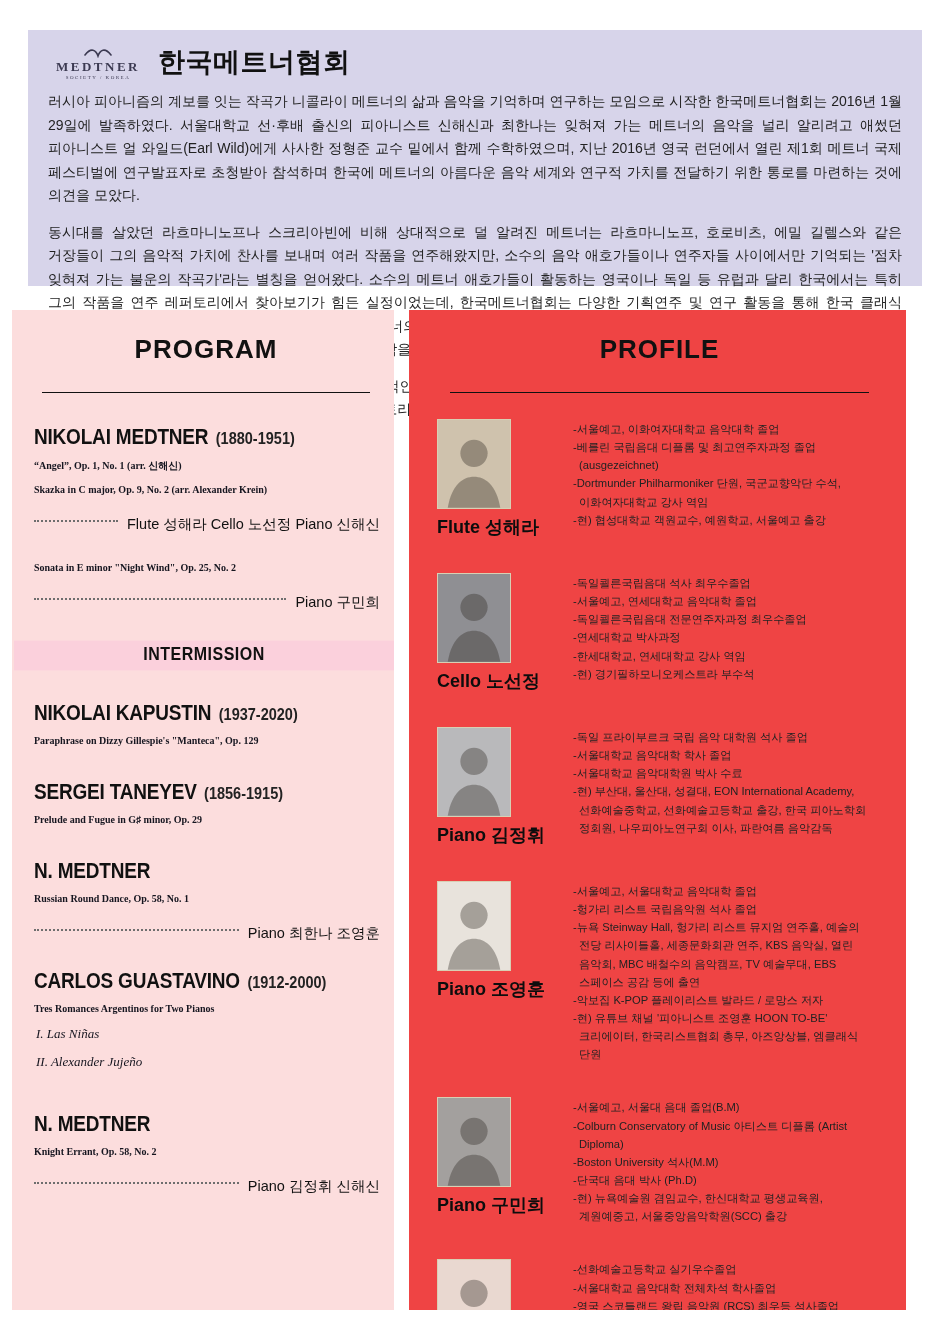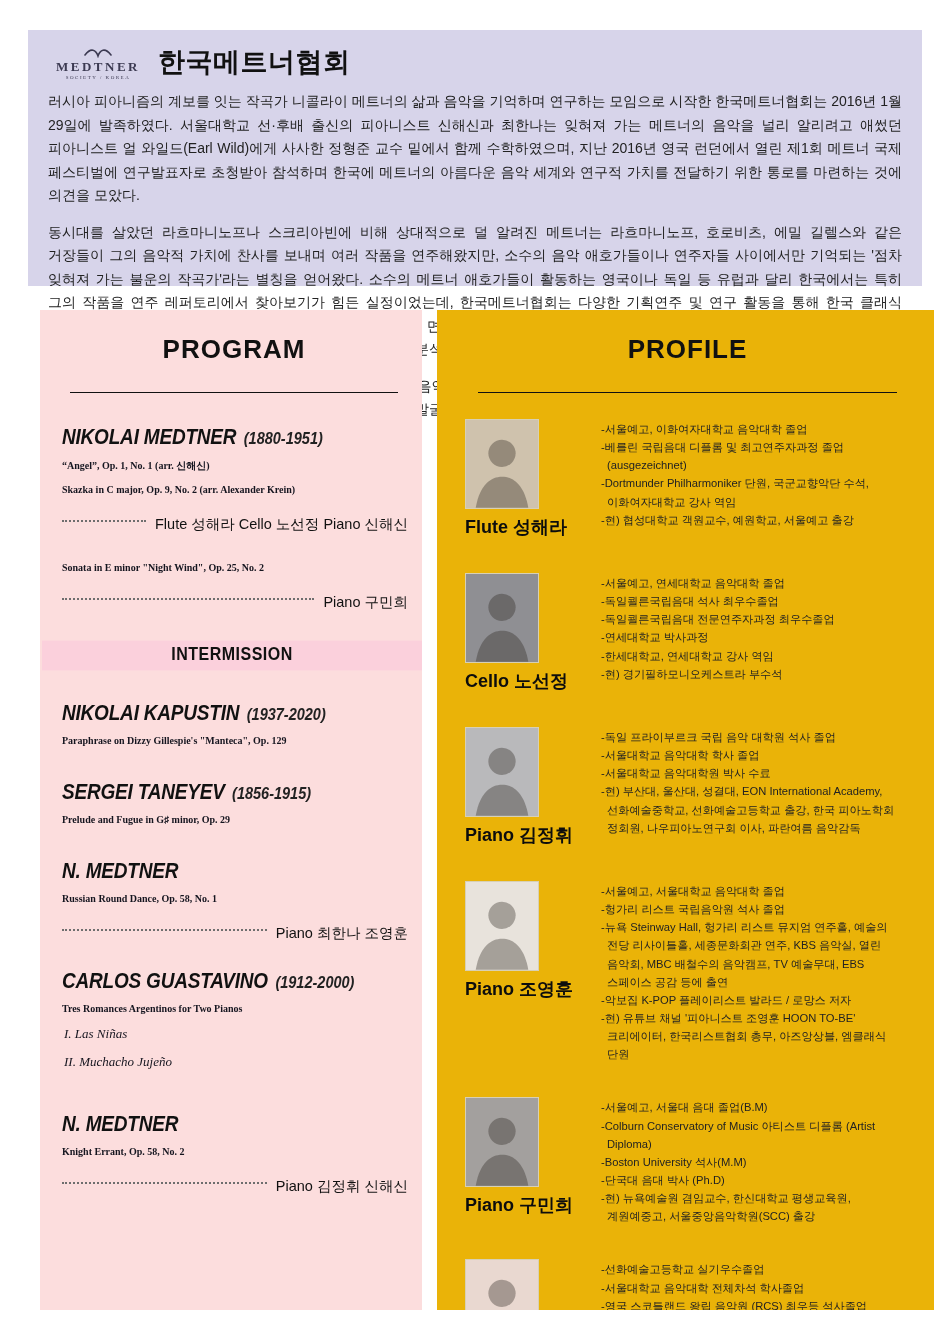--- a/index.html
+++ b/index.html
@@ -21,31 +21,31 @@
   .logo-bird { width: 30px; height: 14px; margin-bottom: 2px; }
   .logo-name { font-family: "Liberation Serif", serif; font-size: 13px; letter-spacing: 2.5px; font-weight: 600; }
   .logo-sub { font-family: "Liberation Serif", serif; font-size: 5px; letter-spacing: 1.5px; margin-top: 2px; }
   .banner-title { font-size: 27px; font-weight: 800; letter-spacing: 0.5px; color:#111; }
   .banner-paras p {
     font-size: 14px; line-height: 1.68; text-align: justify; color: #222;
     margin-bottom: 13px; word-break: keep-all;
   }
 
   
-  .columns { position: absolute; left: 40px; top: 310px; width: 894px; height: 1000px; display: flex; gap: 15px; }
+  .columns { position: absolute; left: 12px; top: 310px; width: 894px; height: 1000px; display: flex; gap: 15px; }
   .panel { height: 1000px; overflow: hidden; }
   .program-panel { width: 382px; background: #fcdddd; padding: 18px 14px 0 20px; position: relative; }
   .profile-panel { flex: 1; background: #faf3d7; padding: 18px 24px 0 28px; }
 
   .panel-title { text-align: center; font-size: 26px; font-weight: 800; letter-spacing: 1px; color:#111; margin-top: 6px; }
   .panel-rule { border: none; border-top: 1.6px solid #111; margin: 27px auto 0 auto; width: 94%; }
 
   
   .program-body { padding: 34px 0 0 2px; }
-  .composer-line { margin-bottom: 10px; font-style: italic; }
+  .composer-line { margin-bottom: 10px; }
   .composer {
     font-size: 19px; font-weight: 800; letter-spacing: -0.2px; color:#111;
     display: inline-block; transform: scaleY(1.12); transform-origin: 0 85%;
   }
   .dates { font-size: 14.5px; font-weight: 600; color:#222; display:inline-block; transform: scaleY(1.1); transform-origin: 0 85%; margin-left: 3px;}
   .work {
     font-family: "Liberation Serif", serif; font-weight: 700; font-size: 10px;
     color: #15151f; margin-bottom: 11px; word-break: keep-all;
   }
   .movement { font-family: "Liberation Serif", serif; font-style: italic; font-size: 13px; color:#15151f; margin: 12px 0 0 2px; }
@@ -155,38 +155,38 @@
           </div>
         </div>
 
         <div class="entry">
           <div class="composer-line">
             <span class="composer">CARLOS GUASTAVINO</span>
             <span class="dates">(1912-2000)</span>
           </div>
           <div class="work">Tres Romances Argentinos for Two Pianos</div>
           <div class="movement">I. Las Niñas</div>
-          <div class="movement">II. Muchacho Jujeño</div>
+          <div class="movement">II. Alexander Jujeño</div>
         </div>
 
         <div class="entry" style="margin-top:44px;">
           <div class="composer-line">
             <span class="composer">N. MEDTNER</span>
           </div>
           <div class="work">Knight Errant, Op. 58, No. 2</div>
           <div class="performer-row">
             <span class="leader"></span>
             <span class="performer-text">Piano 김정휘 신해신</span>
           </div>
         </div>
 
       </div>
     </div>
 
-    <div class="panel profile-panel" style="background: #eab308;">
+    <div class="panel profile-panel" style="background: #ef4444;">
       <div class="panel-title">PROFILE</div>
       <hr class="panel-rule">
 
       <div class="profile-body">
 
         <div class="profile-row">
           <div class="photo-col">
             <div class="photo" style="background: rgb(207, 194, 173);">
               <svg viewBox="0 0 74 90">
                   <circle cx="37" cy="34" r="14" fill="rgba(40,35,30,0.35)"></circle>
@@ -207,22 +207,22 @@
           <div class="photo-col">
             <div class="photo" style="background: rgb(143, 143, 147);">
               <svg viewBox="0 0 74 90">
                   <circle cx="37" cy="34" r="14" fill="rgba(40,35,30,0.35)"></circle>
                   <path d="M10 90 C14 66 26 58 37 58 C48 58 60 66 64 90 Z" fill="rgba(40,35,30,0.35)"></path>
                 </svg>
             </div>
             <div class="caption"><span>Cello</span> <span>노선정</span></div>
           </div>
           <div class="bio">
+              <div class="bio-line">-독일쾰른국립음대 석사 최우수졸업</div>
               <div class="bio-line">-서울예고, 연세대학교 음악대학 졸업</div>
-              <div class="bio-line">-독일쾰른국립음대 석사 최우수졸업</div>
               <div class="bio-line">-독일쾰른국립음대 전문연주자과정 최우수졸업</div>
               <div class="bio-line">-연세대학교 박사과정</div>
               <div class="bio-line">-한세대학교, 연세대학교 강사 역임</div>
               <div class="bio-line">-현) 경기필하모니오케스트라 부수석</div>
             </div>
         </div>
 
         <div class="profile-row">
           <div class="photo-col">
             <div class="photo" style="background: rgb(185, 185, 187);">

